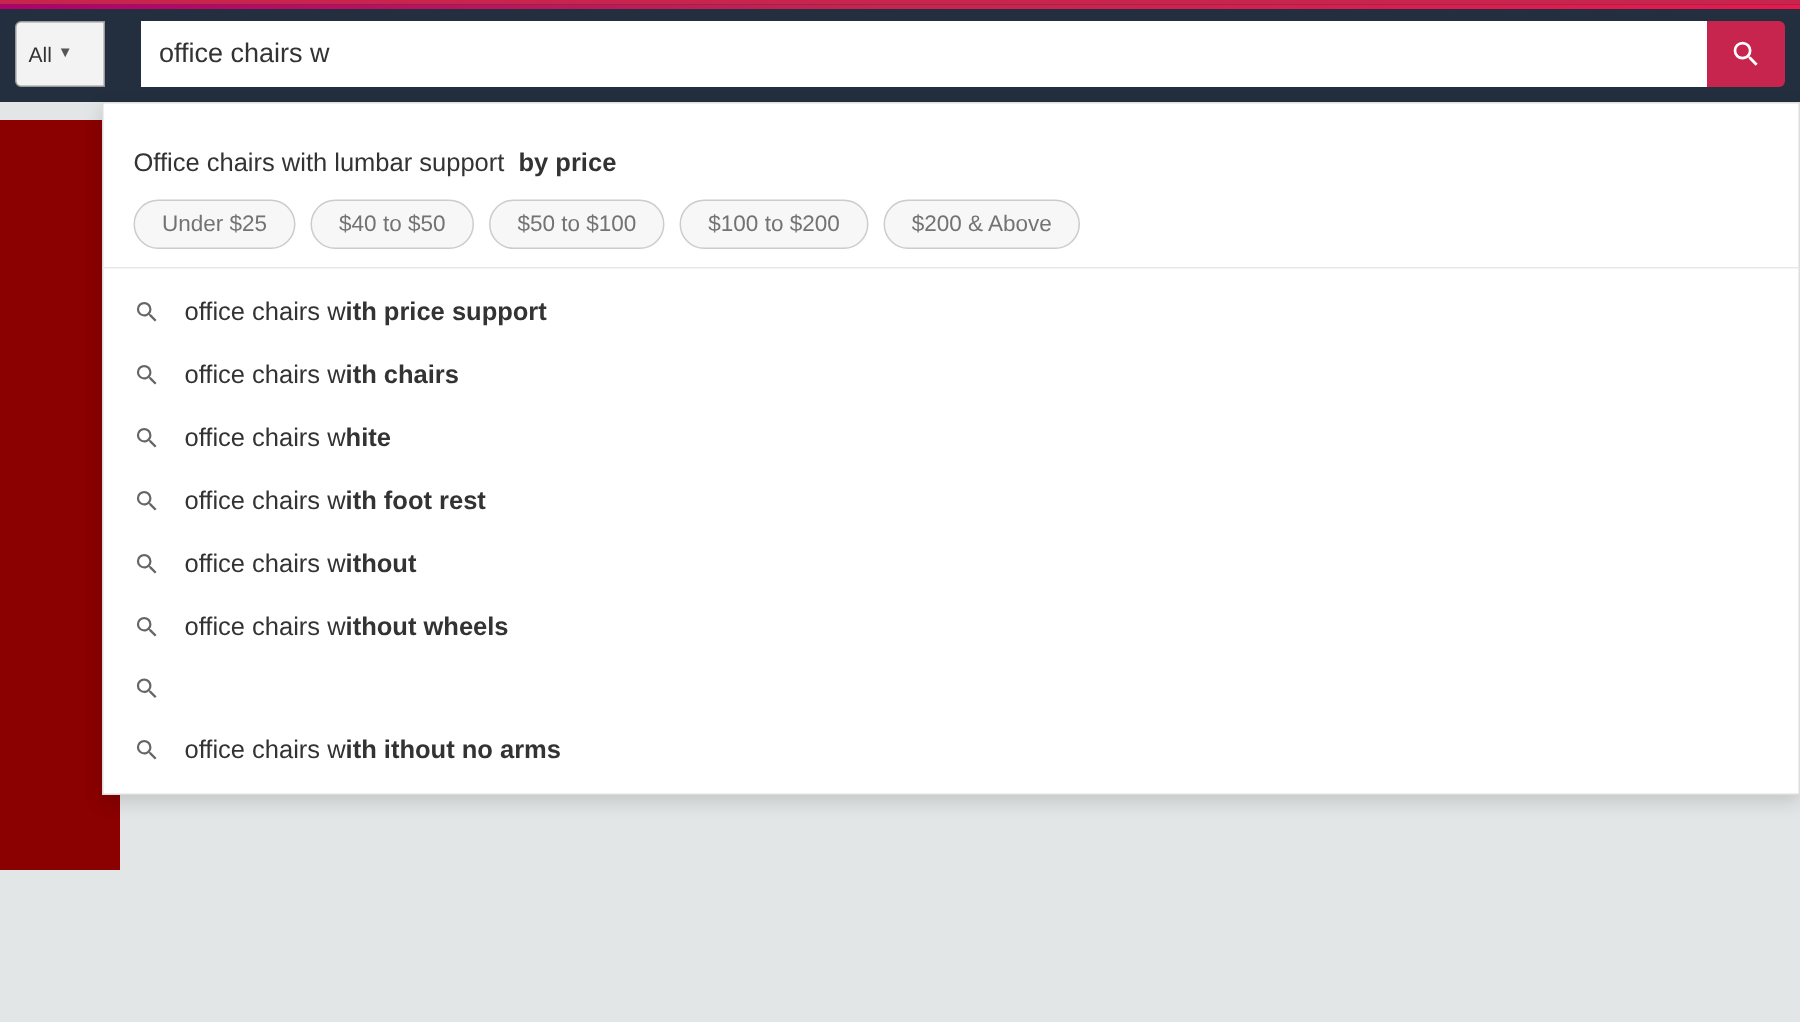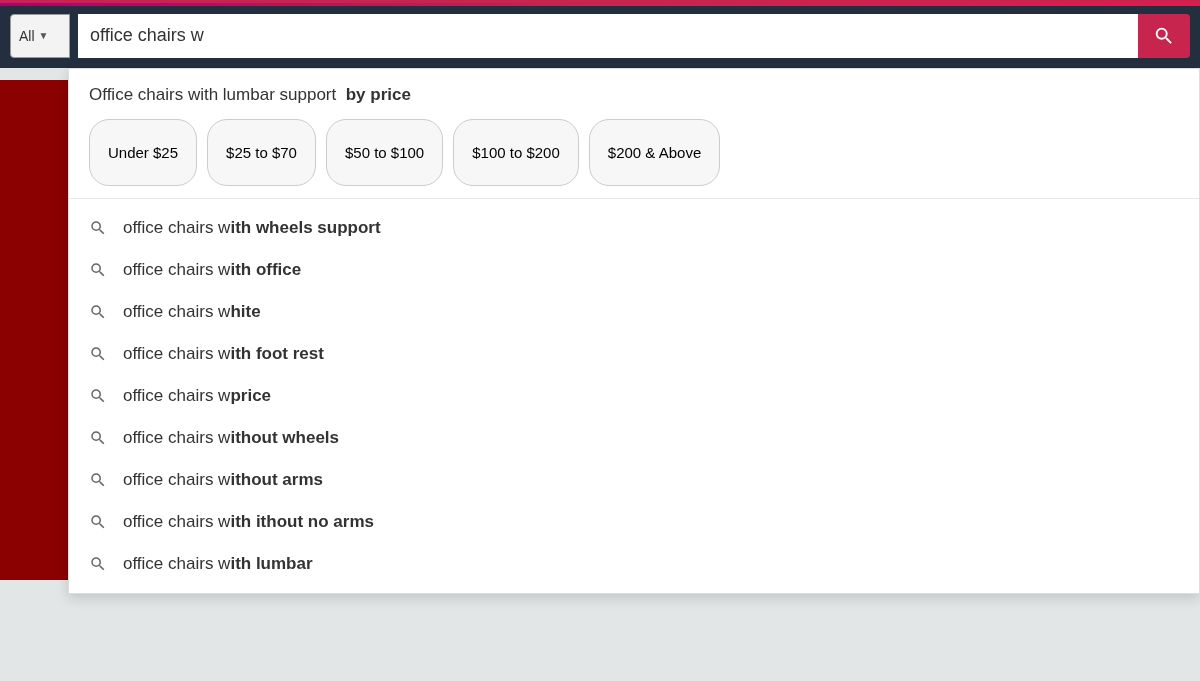--- a/index.html
+++ b/index.html
@@ -40,21 +40,21 @@
     .header {
       position: absolute;
       top: 0;
       left: 0;
       width: 100%;
       height: 68px;
       background: #232f3e;
       display: flex;
       align-items: center;
       padding: 0 10px;
-      gap: 8px;
+      gap: 24px;
       border-top: 3px solid #c7254e;
     }
 
     .header-top-border {
       position: absolute;
       top: 0;
       left: 0;
       width: 100%;
       height: 3px;
       background: linear-gradient(90deg, #b0006e, #c7254e, #e8174e);
@@ -125,39 +125,40 @@
     
     .price-section {
       padding: 16px 20px 12px 20px;
       border-bottom: 1px solid #e8e8e8;
     }
 
     .price-heading {
       font-size: 17px;
       color: #333;
       margin-bottom: 14px;
+      margin-top: 14px;
     }
 
     .price-heading strong {
       font-weight: 700;
     }
 
     .price-buttons {
       display: flex;
       gap: 10px;
       flex-wrap: wrap;
     }
 
     .price-btn {
-      padding: 24px 18px;
+      padding: 7px 18px;
       border: 1px solid #ccc;
       border-radius: 20px;
       background: #f7f7f7;
       font-size: 15px;
-      color: #000000;
+      color: #737373;
       cursor: pointer;
       white-space: nowrap;
     }
 
     
     .suggestion-list {
       padding: 8px 0;
     }
 
     .suggestion-item {
@@ -222,45 +223,45 @@
 
 <div class="suggestion-box">
 
   <div class="price-section">
     <div class="price-heading">
       <span>Office chairs with lumbar support</span>
       &nbsp;<strong>by price</strong>
     </div>
     <div class="price-buttons">
       <button class="price-btn">Under $25</button>
-      <button class="price-btn">$25 to $70</button>
+      <button class="price-btn">$40 to $50</button>
       <button class="price-btn">$50 to $100</button>
       <button class="price-btn">$100 to $200</button>
       <button class="price-btn">$200 &amp; Above</button>
     </div>
   </div>
 
   <div class="suggestion-list">
 
     <div class="suggestion-item">
       <span class="query-icon">
         <svg width="18" height="18" viewBox="0 0 24 24" fill="#666">
             <path d="M15.5 14h-.79l-.28-.27A6.471 6.471 0 0 0 16 9.5 6.5 6.5 0 1 0 9.5 16c1.61 0 3.09-.59 4.23-1.57l.27.28v.79l5 4.99L20.49 19l-4.99-5zm-6 0C7.01 14 5 11.99 5 9.5S7.01 5 9.5 5 14 7.01 14 9.5 11.99 14 9.5 14z"></path>
           </svg>
       </span>
-      <span class="suggestion-text">office chairs w<strong>ith wheels support</strong></span>
-    </div>
-
-    <div class="suggestion-item">
-      <span class="query-icon">
-        <svg width="18" height="18" viewBox="0 0 24 24" fill="#666">
-            <path d="M15.5 14h-.79l-.28-.27A6.471 6.471 0 0 0 16 9.5 6.5 6.5 0 1 0 9.5 16c1.61 0 3.09-.59 4.23-1.57l.27.28v.79l5 4.99L20.49 19l-4.99-5zm-6 0C7.01 14 5 11.99 5 9.5S7.01 5 9.5 5 14 7.01 14 9.5 11.99 14 9.5 14z"></path>
-          </svg>
-      </span>
-      <span class="suggestion-text">office chairs w<strong>ith office</strong></span>
+      <span class="suggestion-text">office chairs w<strong>ith price support</strong></span>
+    </div>
+
+    <div class="suggestion-item">
+      <span class="query-icon">
+        <svg width="18" height="18" viewBox="0 0 24 24" fill="#666">
+            <path d="M15.5 14h-.79l-.28-.27A6.471 6.471 0 0 0 16 9.5 6.5 6.5 0 1 0 9.5 16c1.61 0 3.09-.59 4.23-1.57l.27.28v.79l5 4.99L20.49 19l-4.99-5zm-6 0C7.01 14 5 11.99 5 9.5S7.01 5 9.5 5 14 7.01 14 9.5 11.99 14 9.5 14z"></path>
+          </svg>
+      </span>
+      <span class="suggestion-text">office chairs w<strong>ith chairs</strong></span>
     </div>
 
     <div class="suggestion-item">
       <span class="query-icon">
         <svg width="18" height="18" viewBox="0 0 24 24" fill="#666">
             <path d="M15.5 14h-.79l-.28-.27A6.471 6.471 0 0 0 16 9.5 6.5 6.5 0 1 0 9.5 16c1.61 0 3.09-.59 4.23-1.57l.27.28v.79l5 4.99L20.49 19l-4.99-5zm-6 0C7.01 14 5 11.99 5 9.5S7.01 5 9.5 5 14 7.01 14 9.5 11.99 14 9.5 14z"></path>
           </svg>
       </span>
       <span class="suggestion-text">office chairs w<strong>hite</strong></span>
     </div>
@@ -273,54 +274,45 @@
       </span>
       <span class="suggestion-text">office chairs w<strong>ith foot rest</strong></span>
     </div>
 
     <div class="suggestion-item">
       <span class="query-icon">
         <svg width="18" height="18" viewBox="0 0 24 24" fill="#666">
             <path d="M15.5 14h-.79l-.28-.27A6.471 6.471 0 0 0 16 9.5 6.5 6.5 0 1 0 9.5 16c1.61 0 3.09-.59 4.23-1.57l.27.28v.79l5 4.99L20.49 19l-4.99-5zm-6 0C7.01 14 5 11.99 5 9.5S7.01 5 9.5 5 14 7.01 14 9.5 11.99 14 9.5 14z"></path>
           </svg>
       </span>
-      <span class="suggestion-text">office chairs w<strong>price</strong></span>
+      <span class="suggestion-text">office chairs w<strong>ithout</strong></span>
     </div>
 
     <div class="suggestion-item">
       <span class="query-icon">
         <svg width="18" height="18" viewBox="0 0 24 24" fill="#666">
             <path d="M15.5 14h-.79l-.28-.27A6.471 6.471 0 0 0 16 9.5 6.5 6.5 0 1 0 9.5 16c1.61 0 3.09-.59 4.23-1.57l.27.28v.79l5 4.99L20.49 19l-4.99-5zm-6 0C7.01 14 5 11.99 5 9.5S7.01 5 9.5 5 14 7.01 14 9.5 11.99 14 9.5 14z"></path>
           </svg>
       </span>
       <span class="suggestion-text">office chairs w<strong>ithout wheels</strong></span>
     </div>
 
     <div class="suggestion-item">
       <span class="query-icon">
         <svg width="18" height="18" viewBox="0 0 24 24" fill="#666">
             <path d="M15.5 14h-.79l-.28-.27A6.471 6.471 0 0 0 16 9.5 6.5 6.5 0 1 0 9.5 16c1.61 0 3.09-.59 4.23-1.57l.27.28v.79l5 4.99L20.49 19l-4.99-5zm-6 0C7.01 14 5 11.99 5 9.5S7.01 5 9.5 5 14 7.01 14 9.5 11.99 14 9.5 14z"></path>
           </svg>
       </span>
-      <span class="suggestion-text">office chairs w<strong>ithout arms</strong></span>
     </div>
 
     <div class="suggestion-item">
       <span class="query-icon">
         <svg width="18" height="18" viewBox="0 0 24 24" fill="#666">
             <path d="M15.5 14h-.79l-.28-.27A6.471 6.471 0 0 0 16 9.5 6.5 6.5 0 1 0 9.5 16c1.61 0 3.09-.59 4.23-1.57l.27.28v.79l5 4.99L20.49 19l-4.99-5zm-6 0C7.01 14 5 11.99 5 9.5S7.01 5 9.5 5 14 7.01 14 9.5 11.99 14 9.5 14z"></path>
           </svg>
       </span>
       <span class="suggestion-text">office chairs w<strong>ith ithout no arms</strong></span>
     </div>
 
-    <div class="suggestion-item">
-      <span class="query-icon">
-        <svg width="18" height="18" viewBox="0 0 24 24" fill="#666">
-            <path d="M15.5 14h-.79l-.28-.27A6.471 6.471 0 0 0 16 9.5 6.5 6.5 0 1 0 9.5 16c1.61 0 3.09-.59 4.23-1.57l.27.28v.79l5 4.99L20.49 19l-4.99-5zm-6 0C7.01 14 5 11.99 5 9.5S7.01 5 9.5 5 14 7.01 14 9.5 11.99 14 9.5 14z"></path>
-          </svg>
-      </span>
-      <span class="suggestion-text">office chairs w<strong>ith lumbar</strong></span>
-    </div>
 
 
   </div>
 </div>
 
 </body></html>

